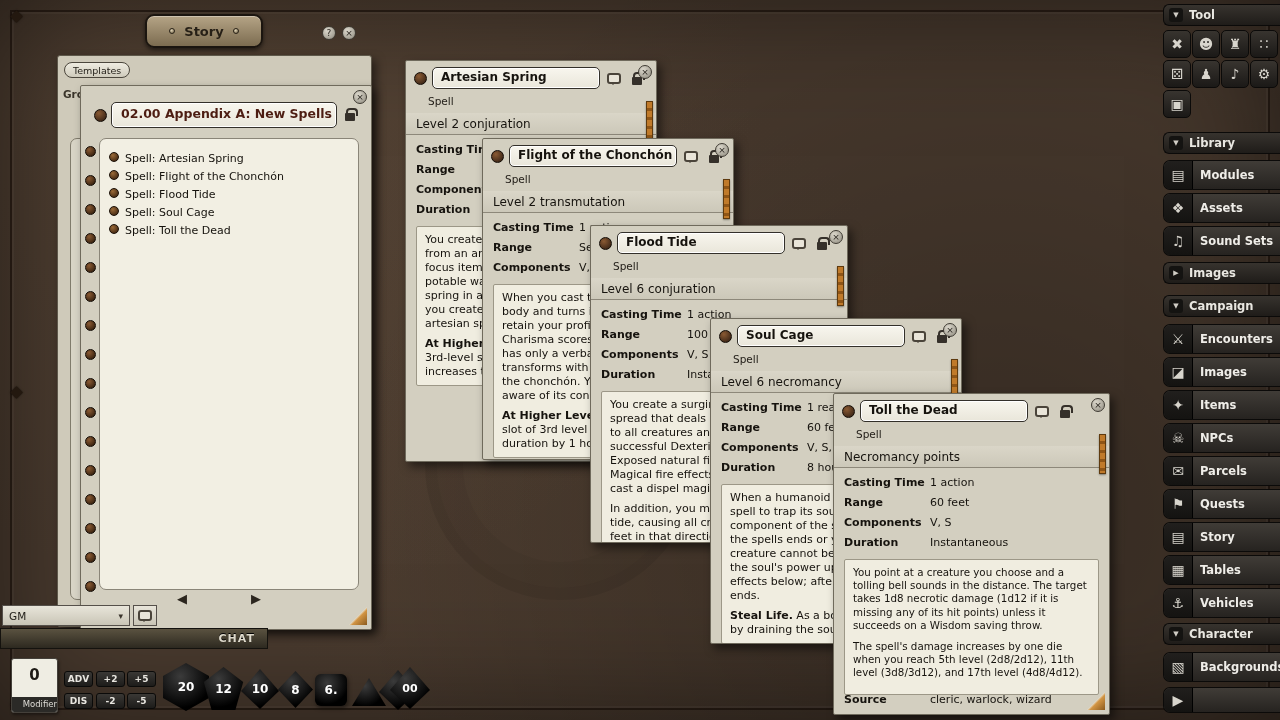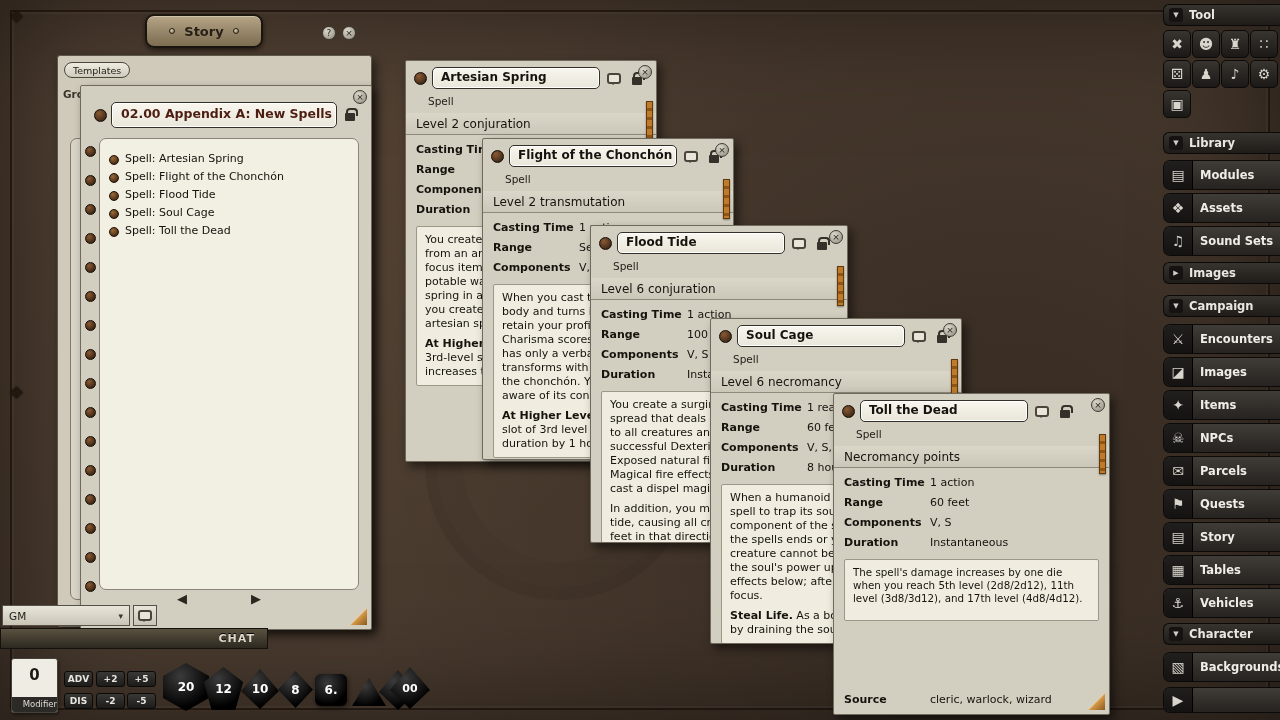--- a/index.html
+++ b/index.html
@@ -81,21 +81,21 @@
 
   
   .apx{left:80px;top:85px;width:292px;height:545px;z-index:2}
   .apx-titlebox{position:absolute;left:30px;top:16px;width:226px;height:26px;line-height:22px;
        background:linear-gradient(#f8f6ee,#e9e6da);border:1px solid #33302a;box-shadow:inset 0 0 0 1px #fff;
        border-radius:5px;padding:0 9px;font-size:12.5px;font-weight:bold;color:#4d1d12;white-space:nowrap;overflow:hidden;cursor:pointer}
   .apx .linkdot{position:absolute;left:13px;top:23px}
   .apx .lockslot{position:absolute;right:16px;top:20px}
   .apx-panel{position:absolute;left:18px;top:52px;width:260px;height:452px;background:#f2efe3;
        border:1px solid #8a8578;border-radius:7px}
-  .alink{position:absolute;left:28px;display:flex;align-items:flex-end;gap:6px;font-size:11px;color:#15120d;cursor:pointer;white-space:nowrap}
+  .alink{position:absolute;left:28px;display:flex;align-items:flex-start;gap:6px;font-size:11px;color:#15120d;cursor:pointer;white-space:nowrap}
   .ldot{width:10px;height:10px;border-radius:50%;background:radial-gradient(circle at 35% 30%,#9a6a38,#30190a);border:1px solid #1a0f06;flex:0 0 auto}
   .dots-col{position:absolute;left:4px;top:60px;height:446px;width:12px;display:flex;flex-direction:column;justify-content:space-between}
   .dot{width:11px;height:11px;border-radius:50%;background:radial-gradient(circle at 35% 30%,#8a5a33,#241508);border:1px solid #120b05}
   .navarrow{position:absolute;top:506px;font-size:13px;color:#2b261e;cursor:pointer;line-height:14px}
 
   
   .side-header{position:absolute;left:1163px;width:117px;height:22px;z-index:20;
        background:linear-gradient(#37332e,#1f1c19);border:1px solid #0b0a09;border-right:none;
        border-radius:6px 0 0 6px;display:flex;align-items:center;gap:6px;padding-left:5px;
        color:#e9e7e1;font-size:11.5px;font-weight:bold;cursor:pointer}
@@ -397,21 +397,21 @@
       </div>
   </div>
   <div class="desc">
       <div class="tl"><span>When a humanoid with</span></div>
       <div class="tl"><span>spell to trap its soul insid</span></div>
       <div class="tl"><span>component of the spell c</span></div>
       <div class="tl"><span>the spells ends or you d</span></div>
       <div class="tl"><span>creature cannot be revi</span></div>
       <div class="tl"><span>the soul's power up to s</span></div>
       <div class="tl"><span>effects below; after the s</span></div>
-      <div class="tl"><span>focus.</span></div>
+      <div class="tl"><span>ends.</span></div>
       <div class="tl"><span></span></div>
       <div class="tl"><span></span><b>Steal Life.</b><span> As a bonus a</span></div>
       <div class="tl"><span>by draining the soul's vit</span></div>
     </div>
   <div class="ribbon"></div>
   <div class="fold"></div>
 </div>
 
 <div class="win" id="sw4">
   <div class="tb">
@@ -439,20 +439,21 @@
     <div class="frow">
         <span class="fl">Components</span>
         <span>V, S</span>
       </div>
     <div class="frow">
         <span class="fl">Duration</span>
         <span>Instantaneous</span>
       </div>
   </div>
   <div class="desc">
+      <div class="para"><span>You point at a creature you choose and a tolling bell sounds in the distance. The target takes 1d8 necrotic damage (1d12 if it is missing any of its hit points) unless it succeeds on a Wisdom saving throw.</span></div>
       <div class="para"><span>The spell's damage increases by one die when you reach 5th level (2d8/2d12), 11th level (3d8/3d12), and 17th level (4d8/4d12).</span></div>
     </div>
   <div class="srcrow">
     <span class="fl">Source</span>
     <span>cleric, warlock, wizard</span>
   </div>
   <div class="ribbon"></div>
   <div class="fold"></div>
 </div>
 

